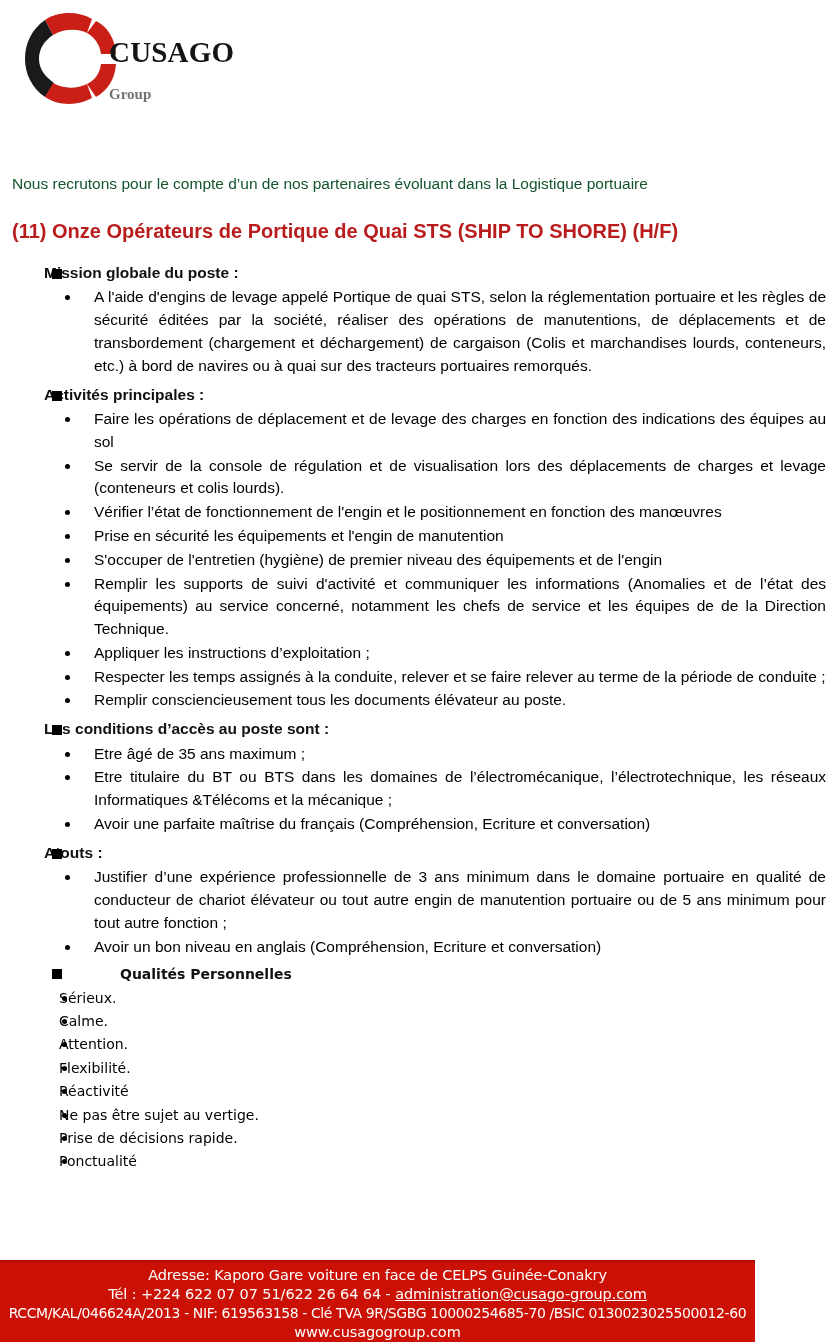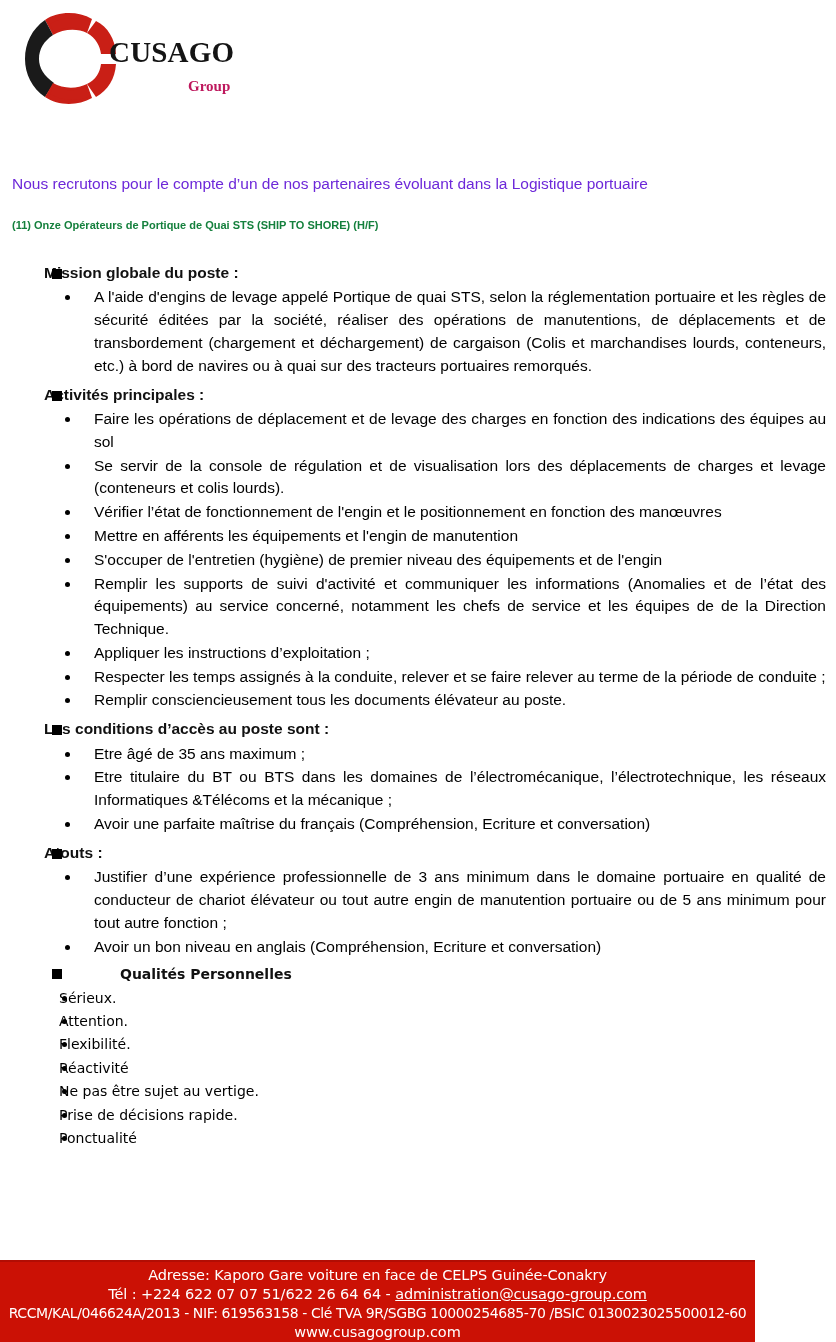--- a/index.html
+++ b/index.html
@@ -46,45 +46,45 @@
     font-weight: bold;
     font-size: 29px;
     letter-spacing: 0.2px;
     color: #141414;
     display: block;
   }
   .logo-sub {
     font-family: "Liberation Serif", serif;
     font-weight: bold;
     font-size: 15px;
-    color: #be185d;
+    color: #737373;
     display: block;
-    text-align: right;
-    margin-top: 12px;
+    text-align: left;
+    margin-top: 20px;
     padding-right: 4px;
   }
 
   
   .intro {
     position: absolute;
     left: 12px;
     top: 174px;
     width: 812px;
     font-size: 15.5px;
-    color: #6d28d9;
+    color: #14532d;
     line-height: 1.25;
   }
   .job-title {
     position: absolute;
     left: 12px;
     top: 219px;
     width: 812px;
-    font-size: 11px;
+    font-size: 20px;
     font-weight: bold;
-    color: #15803d;
+    color: #b91c1c;
     line-height: 1.25;
   }
 
   .content {
     position: absolute;
     left: 0;
     top: 262px;
     width: 836px;
   }
 
@@ -234,21 +234,21 @@
 
     <div class="section">
       <div class="sec-head">
         <span class="sq"></span>
         <span>Activités principales :</span>
       </div>
       <ul class="blist">
         <li>Faire les opérations de déplacement et de levage des charges en fonction des indications des équipes au sol</li>
         <li>Se servir de la console de régulation et de visualisation lors des déplacements de charges et levage (conteneurs et colis lourds).</li>
         <li class="nojust">Vérifier l’état de fonctionnement de l'engin et le positionnement en fonction des manœuvres</li>
-        <li class="nojust">Mettre en afférents les équipements et l'engin de manutention</li>
+        <li class="nojust">Prise en sécurité les équipements et l'engin de manutention</li>
         <li class="nojust">S'occuper de l'entretien (hygiène) de premier niveau des équipements et de l'engin</li>
         <li>Remplir les supports de suivi d'activité et communiquer les informations (Anomalies et de l’état des équipements) au service concerné, notamment les chefs de service et les équipes de de la Direction Technique.</li>
         <li class="nojust">Appliquer les instructions d’exploitation ;</li>
         <li>Respecter les temps assignés à la conduite, relever et se faire relever au terme de la période de conduite ;</li>
         <li class="nojust">Remplir consciencieusement tous les documents élévateur au poste.</li>
       </ul>
     </div>
 
     <div class="section">
       <div class="sec-head">
@@ -273,20 +273,21 @@
       </ul>
     </div>
 
     <div class="section qualities">
       <div class="sec-head">
         <span class="sq"></span>
         <span>Qualités Personnelles</span>
       </div>
       <ul class="blist">
         <li class="nojust">Sérieux.</li>
+        <li class="nojust">Calme.</li>
         <li class="nojust">Attention.</li>
         <li class="nojust">Flexibilité.</li>
         <li class="nojust">Réactivité</li>
         <li class="nojust">Ne pas être sujet au vertige.</li>
         <li class="nojust">Prise de décisions rapide.</li>
         <li class="nojust">Ponctualité</li>
       </ul>
     </div>
 
   </div>

